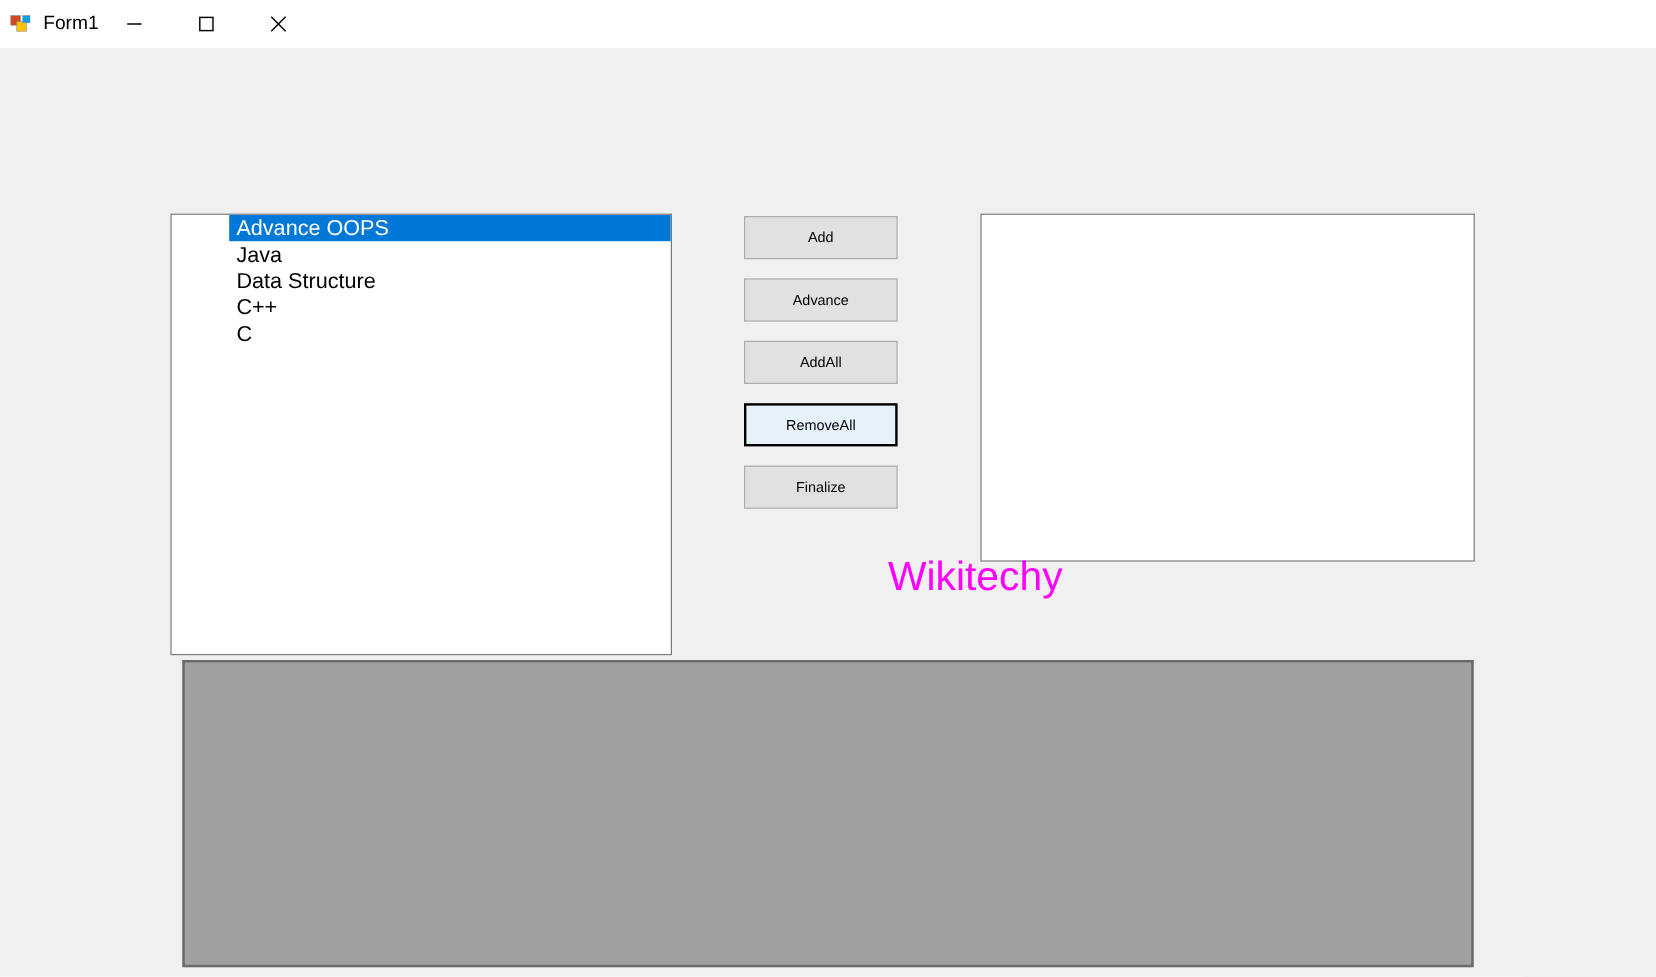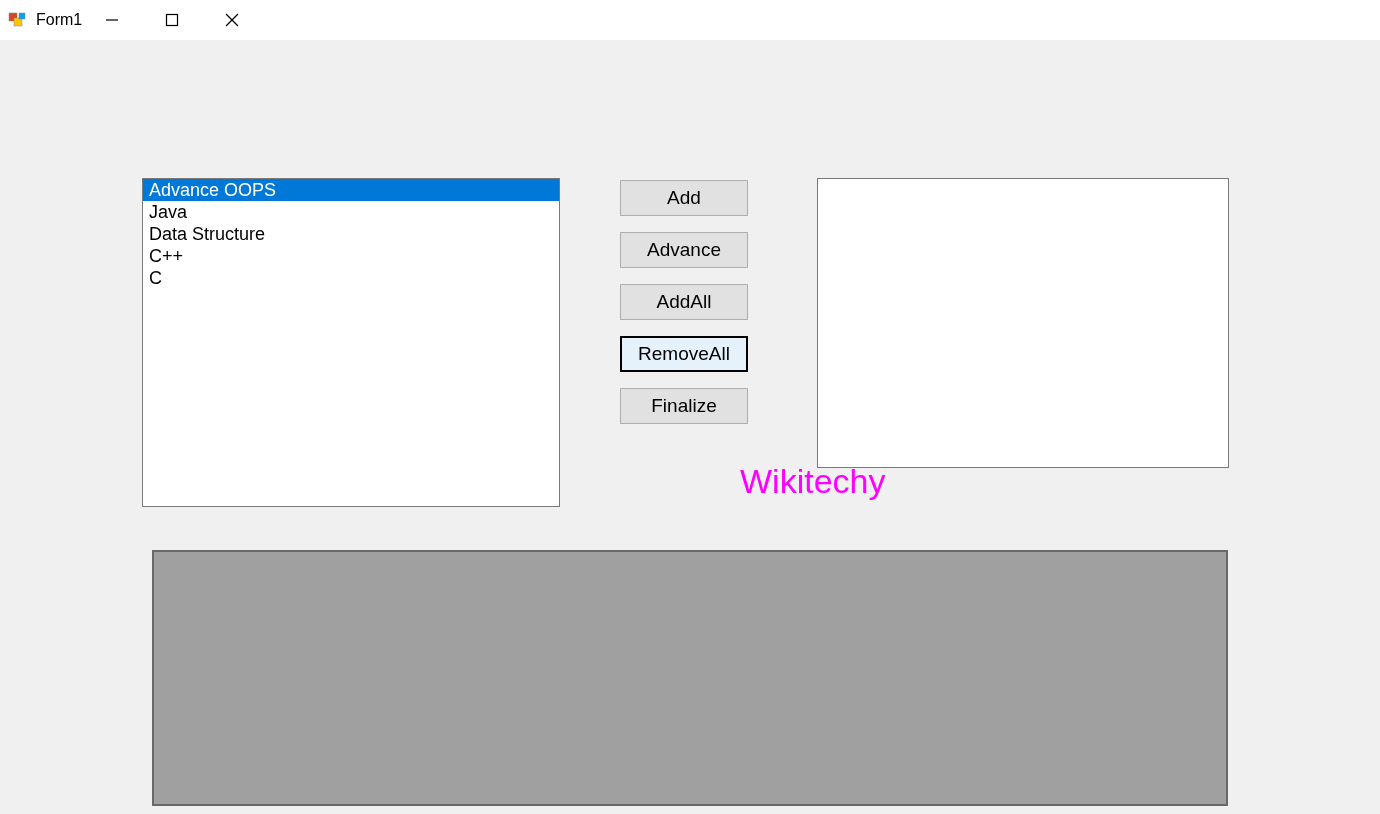--- a/index.html
+++ b/index.html
@@ -58,21 +58,22 @@
     .listbox {
       position: absolute;
       background: #fff;
       border: 1px solid #7a7a7a;
       overflow: hidden;
     }
     .listbox-left {
       left: 142px;
       top: 138px;
       width: 418px;
-      height: 329px;
+      height: 368px;
+      padding-left: 48px;
     }
     .listbox-right {
       left: 817px;
       top: 138px;
       width: 412px;
       height: 290px;
     }
     .list-item {
       padding: 0px 6px;
       font-size: 18px;
@@ -90,21 +91,21 @@
       top: 140px;
       width: 128px;
       display: flex;
       flex-direction: column;
       gap: 16px;
     }
     .wf-button {
       height: 36px;
       background: #e1e1e1;
       border: 1px solid #adadad;
-      font-size: 19px;
+      font-size: 12px;
       color: #000;
       display: flex;
       align-items: center;
       justify-content: center;
       font-family: inherit;
       cursor: default;
     }
     .wf-button.focused {
       border: 2px solid #000000;
       background: #e5f1fb;

